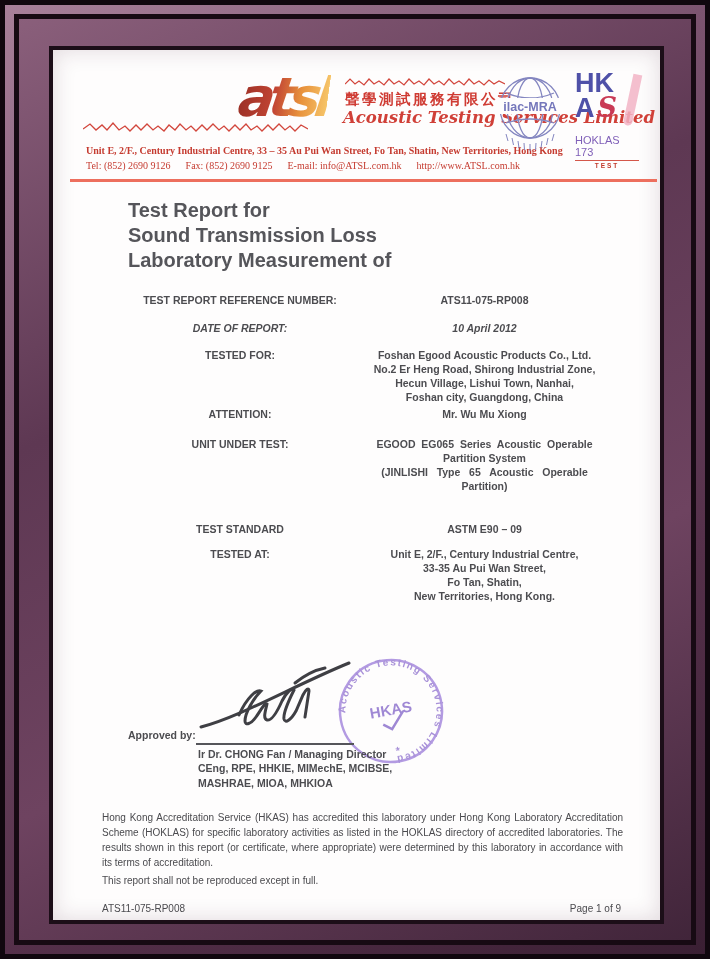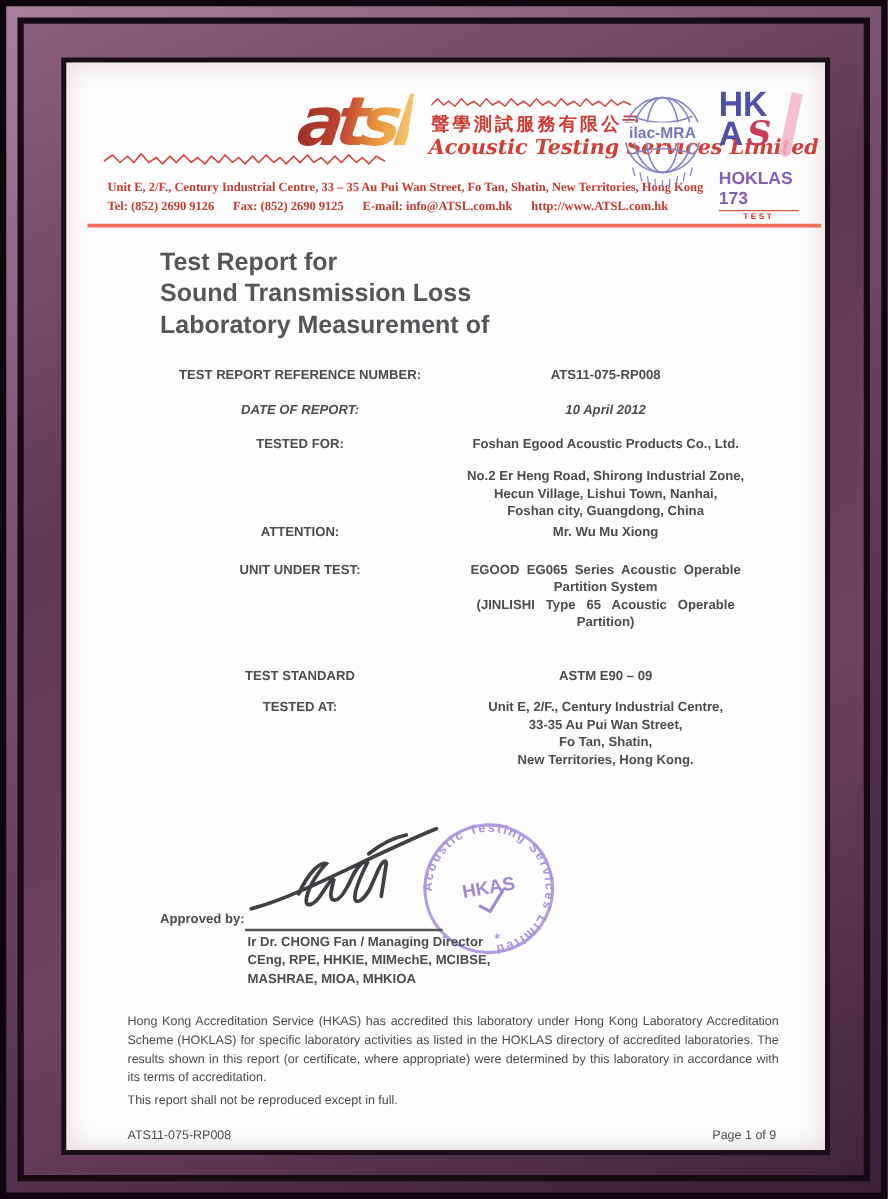--- a/index.html
+++ b/index.html
@@ -23,43 +23,43 @@
   .logo-word{display:inline-block;font-family:"DejaVu Sans",sans-serif;font-weight:bold;font-style:italic;
      font-size:54px;line-height:60px;letter-spacing:-6px;transform:skewX(-8deg);
      background:linear-gradient(90deg,#9c3026 0%,#c24534 40%,#e8923c 70%,#f6c468 100%);
      -webkit-background-clip:text;background-clip:text;color:transparent;}
   .cn{position:absolute;left:292px;top:40px;font-size:14.5px;font-weight:bold;letter-spacing:2.5px;
       color:#cf3b33;font-family:"DejaVu Sans",sans-serif;}
   .en-script{position:absolute;left:290px;top:58px;font-family:"DejaVu Serif",serif;font-style:italic;
       font-weight:bold;font-size:16.5px;color:#d04038;}
   .addr{position:absolute;left:33px;top:95px;font-family:"Liberation Serif",serif;font-weight:bold;
       font-size:10px;color:#c53b30;white-space:pre;}
-  .contact{position:absolute;left:33px;top:110px;font-family:"Liberation Serif",serif;font-weight:bold;
+  .contact{position:absolute;left:33px;top:110px;font-family:"Liberation Serif",serif;font-weight:normal;
       font-size:10px;color:#c53b30;white-space:pre;}
   .redline{position:absolute;left:17px;top:129px;width:587px;height:2.5px;background:#ed6f5e;}
   .ilac{position:absolute;left:444px;top:24px;}
   .hkas{position:absolute;left:522px;top:20px;width:80px;text-align:left;}
   .hkas-letters{position:relative;width:70px;height:58px;line-height:1;}
   .hk{font-weight:bold;font-size:27px;letter-spacing:0;color:#4f51a8;transform:scaleY(1.05);display:inline-block;}
   .hkas-row2{margin-top:-3px;}
   .ha{font-weight:bold;font-size:27px;color:#4f51a8;}
   .hs{font-family:"DejaVu Serif",serif;font-style:italic;font-weight:bold;font-size:27px;color:#c93a55;margin-left:3px;}
   .hkas-j{position:absolute;right:8px;top:4px;width:9px;height:52px;background:#f2b4c6;
       border-radius:0 0 8px 8px;transform:rotate(12deg);opacity:.85;}
-  .hoklas{margin-top:6px;font-size:14px;font-weight:bold;color:#8060b8;border-bottom:1.5px solid #d4574a;
+  .hoklas{margin-top:6px;font-size:11px;font-weight:normal;color:#8060b8;border-bottom:1.5px solid #d4574a;
       padding-bottom:2px;width:64px;}
   .hkas-test{font-size:6.5px;font-weight:bold;color:#c0392b;letter-spacing:2px;width:64px;text-align:center;margin-top:1px;}
 
   
   .title{position:absolute;left:75px;top:148px;margin:0;font-size:20px;line-height:25px;
       font-weight:bold;color:#55555a;}
   .fields{position:absolute;left:75px;top:243px;width:489px;font-size:10.5px;line-height:14px;font-weight:bold;text-align:center;}
   .frow{display:grid;grid-template-columns:224px 1fr;}
   .fvalue{white-space:pre-wrap;}
-  .mb14{margin-bottom:14px;} .mb13{margin-bottom:13px;font-style:italic;} .mb12{margin-bottom:12px;}
+  .mb14{margin-bottom:14px;} .mb13{margin-bottom:13px;font-style:italic;} .mb12{}
   .mb3{margin-bottom:3px;}  .mb10{margin-bottom:16px;} .mb29{margin-bottom:29px;} .mb11{margin-bottom:11px;}
 
   
   .approval{position:absolute;left:75px;top:605px;width:489px;height:180px;font-size:10.5px;line-height:15px;font-weight:bold;}
   .sig-svg{position:absolute;left:67px;top:0;}
   .stamp{position:absolute;left:205px;top:-2px;transform:rotate(-10deg);opacity:.85;}
   .approved-label{position:absolute;left:0;top:73px;}
   .sig-line{position:absolute;left:68px;top:88px;width:158px;height:1.5px;background:#55555a;}
   .signatory{position:absolute;left:70px;top:92px;}
   .quals{position:absolute;left:70px;top:106px;white-space:pre-wrap;}

